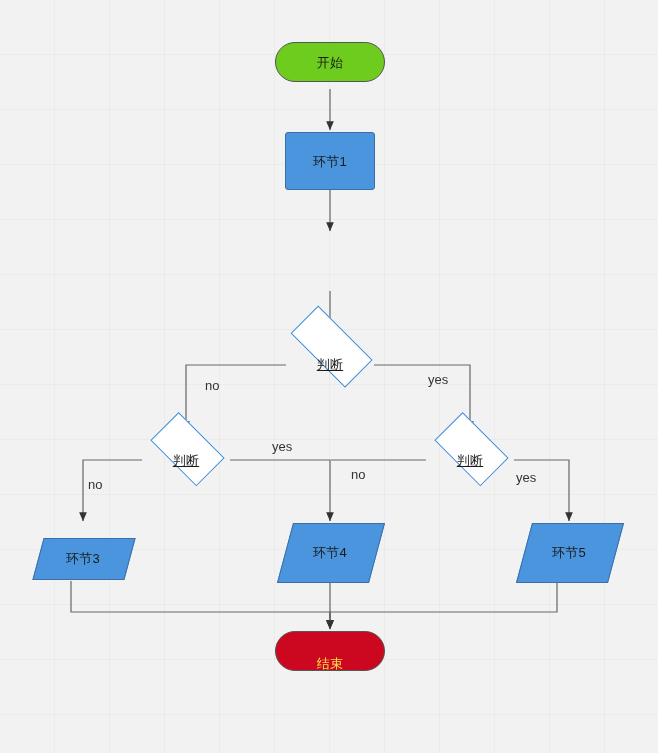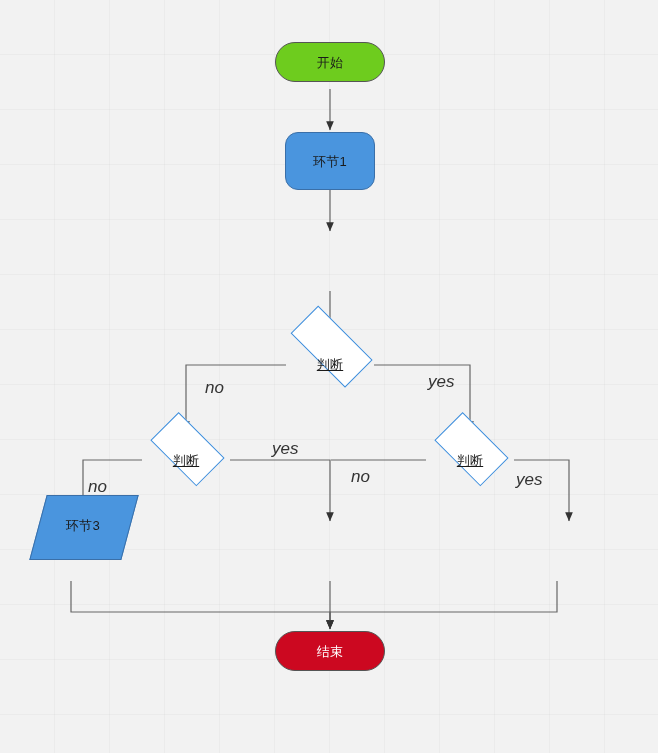--- a/index.html
+++ b/index.html
@@ -45,27 +45,27 @@
     position: relative;
     z-index: 2;
     pointer-events: none;
   }
   
   .pill {
     border-radius: 999px;
     border: 1px solid #555555;
   }
   .pill.start { background: #6ECC1E; }
-  .pill.end   { background: #CC0820; color: #ffffff; }
+  .pill.end   { background: #CC0820; color: #fde047; align-items: flex-end; }
 
   
   .rrect {
     background: #4A95DE;
     border: 1px solid #3a6fa8;
-    border-radius: 13px;
+    border-radius: 3px;
     align-items: center;
   }
 
   
   .para {
     background: transparent;
     border: none;
   }
   .para .shape {
     position: absolute;
@@ -93,27 +93,26 @@
     margin-left: -34%;
     margin-top: -34%;
     background: #ffffff;
     border: 1.6px solid #3c8ddc;
     transform: rotate(45deg);
     z-index: 1;
   }
 
   .edge-label {
     position: absolute;
-    font-size: 17px;
+    font-size: 13px;
     color: #333333;
     background: transparent;
     line-height: 1;
     user-select: none;
     white-space: nowrap;
-    font-style: italic;
   }
 </style>
 </head>
 <body>
 
 <div id="canvas">
 
   <svg id="edges" viewBox="0 0 658 753" xmlns="http://www.w3.org/2000/svg">
     <defs>
       <marker id="arrow" markerWidth="9" markerHeight="9" refX="7.2" refY="3.2" orient="auto" markerUnits="strokeWidth">
@@ -165,26 +164,34 @@
   <div class="node diamond" style="left:140px; top:432px; width:92px; height:56px;">
     <span class="shape"></span>
     <span class="label">判断</span>
   </div>
 
   <div class="node diamond" style="left:424px; top:432px; width:92px; height:56px;">
     <span class="shape"></span>
     <span class="label">判断</span>
   </div>
 
-  <div class="node para" style="left:38px; top:495px; width:90px; height:63px;font-family:Liberation Mono, monospace;">
+  <div class="node para" style="left:38px; top:538px; width:90px; height:40px;">
     <span class="shape"></span>
     <span class="label">环节3</span>
   </div>
 
-
+  <div class="node para" style="left:285px; top:523px; width:90px; height:58px;">
+    <span class="shape"></span>
+    <span class="label">环节4</span>
+  </div>
+
+  <div class="node para" style="left:524px; top:523px; width:90px; height:58px;">
+    <span class="shape"></span>
+    <span class="label">环节5</span>
+  </div>
 
   <div class="node pill end" style="left:275px; top:631px; width:110px; height:40px;">
     <span class="label">结束</span>
   </div>
 
   <span class="edge-label" style="left:205px; top:379px;">no</span>
   <span class="edge-label" style="left:428px; top:373px;">yes</span>
   <span class="edge-label" style="left:88px; top:478px;">no</span>
   <span class="edge-label" style="left:272px; top:440px;">yes</span>
   <span class="edge-label" style="left:351px; top:468px;">no</span>

